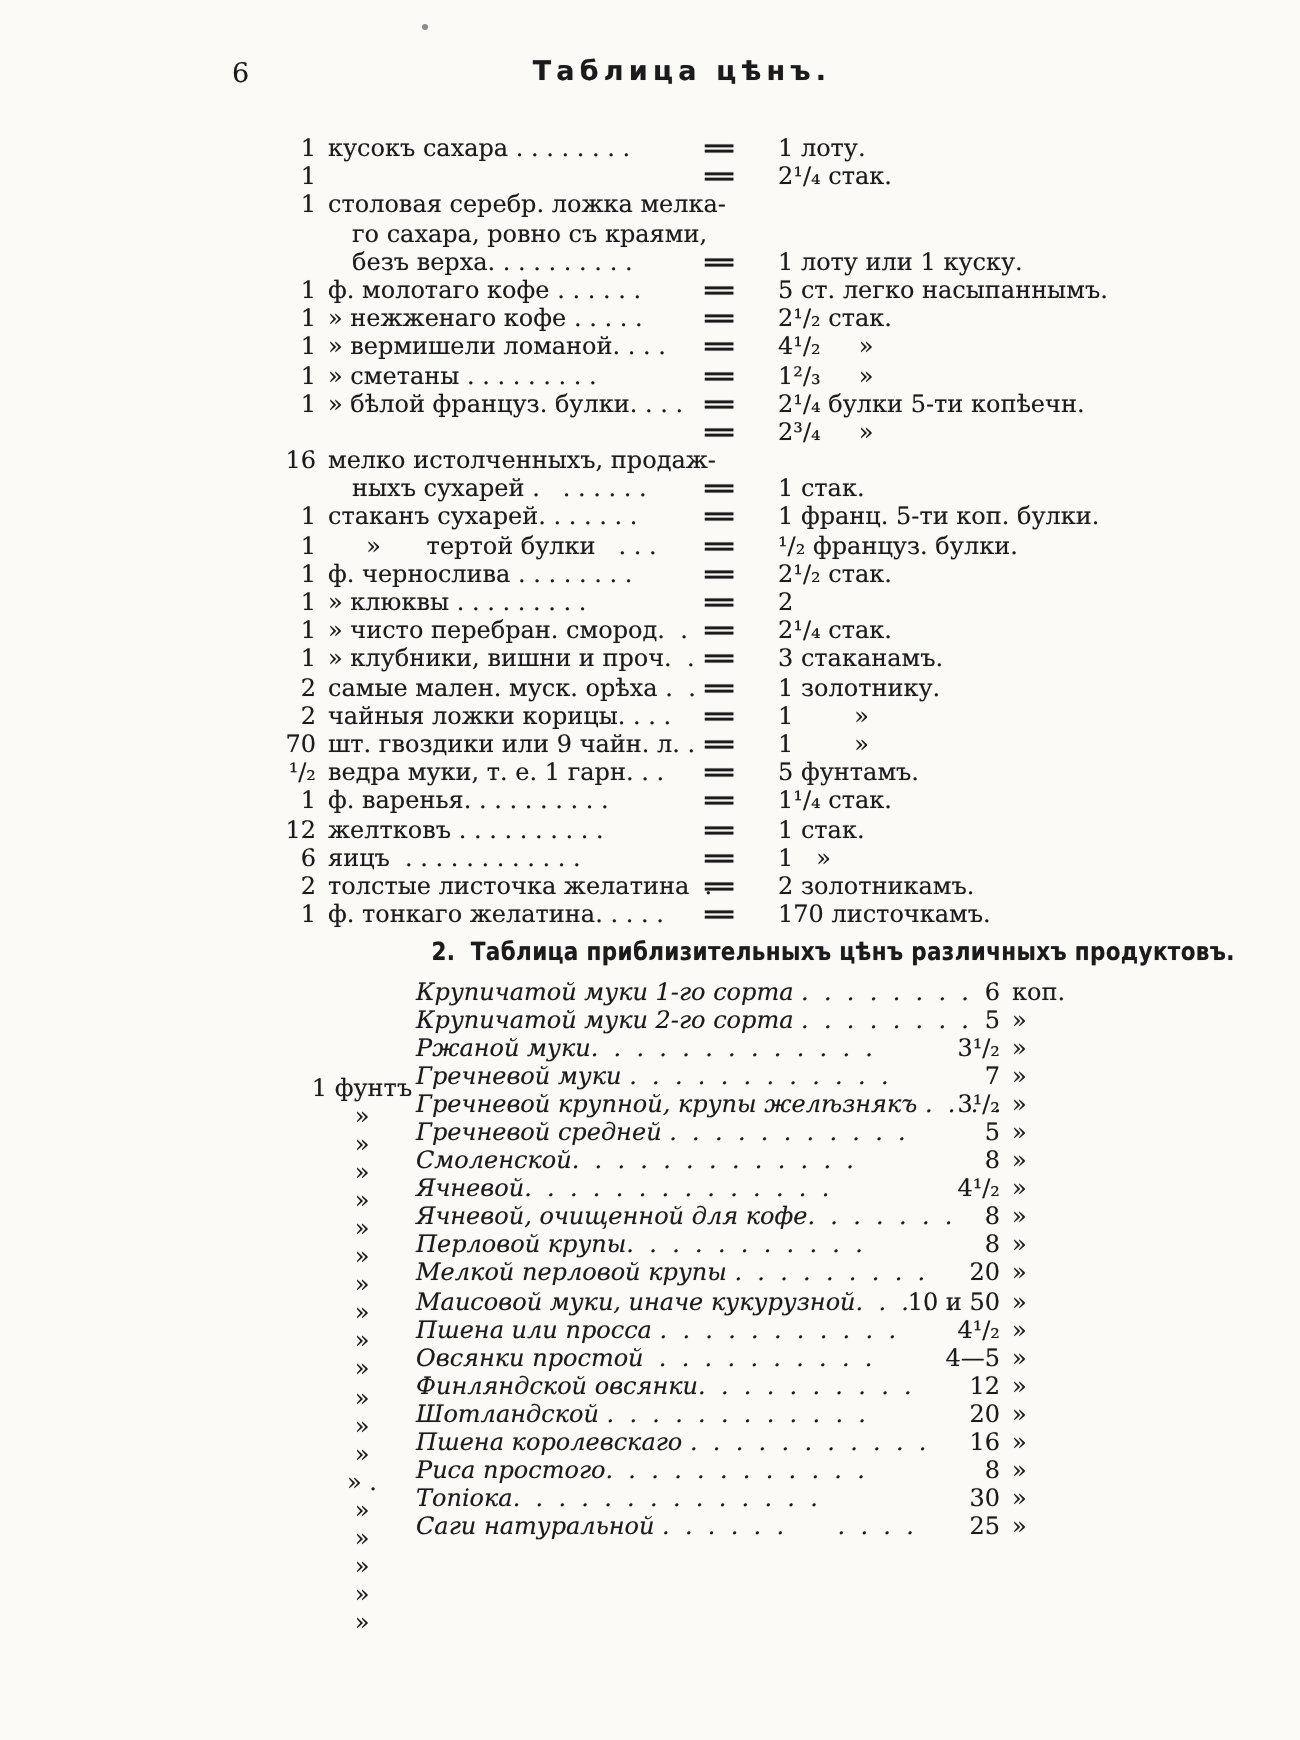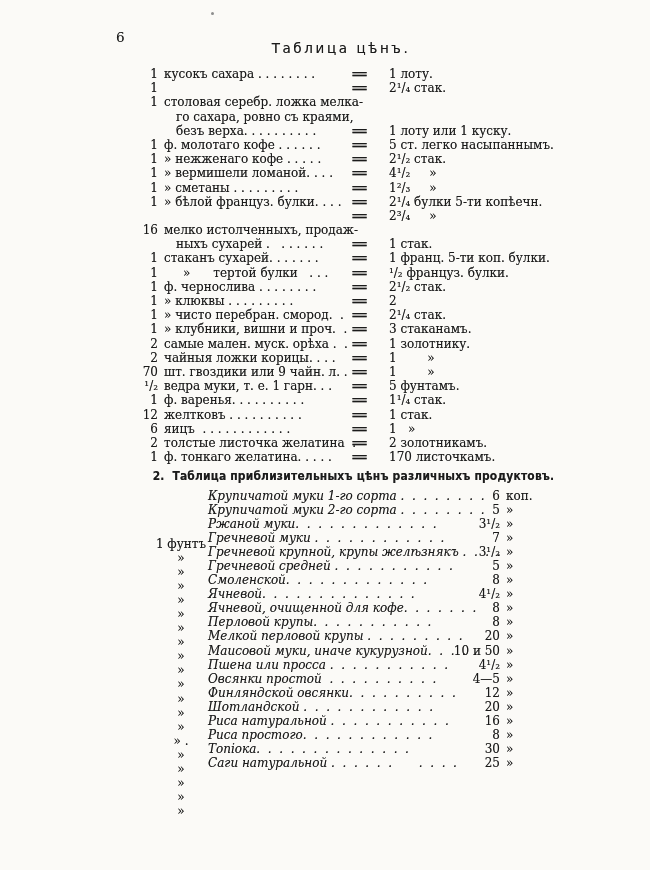--- a/index.html
+++ b/index.html
@@ -7,33 +7,33 @@
     position:relative;width:650px;height:870px;margin:0 auto;
     background:#fbfaf7;color:#1b1b1b;overflow:hidden;
     font-family:"DejaVu Serif","Liberation Serif",serif;font-size:12px;
     text-shadow:0 0 .4px rgba(0,0,0,.45);
   }
   .pageno{position:absolute;left:116px;top:29px;font-size:13.5px;}
   .title{
     position:absolute;left:0;top:28px;width:650px;box-sizing:border-box;
     padding-left:32px;text-align:center;
     font-family:"DejaVu Sans","Liberation Sans",sans-serif;
-    font-weight:normal;font-size:13.5px;letter-spacing:2.6px;white-space:pre;margin-top:12px;
+    font-weight:bold;font-size:13.5px;letter-spacing:2.6px;white-space:pre;
   }
   .speck{position:absolute;left:211px;top:12px;width:3px;height:3px;background:#8d8d8d;border-radius:50%;}
   .t1{position:absolute;left:0;top:67px;width:650px;}
   .t1 .row{position:relative;height:14.2px;line-height:14.2px;}
   .q{position:absolute;left:108px;width:50px;text-align:right;white-space:pre;}
   .t{position:absolute;left:164px;white-space:pre;}
   .t.ind{left:176px;}
   .eq{position:absolute;left:350px;font-weight:bold;transform:scaleX(1.9);transform-origin:left center;}
   .v{position:absolute;left:389px;white-space:pre;}
   .h2{
     position:absolute;left:0;top:468px;width:650px;box-sizing:border-box;
-    padding-left:58px;text-align:center;
+    padding-left:58px;text-align:right;
     font-family:"DejaVu Sans","Liberation Sans",sans-serif;font-weight:bold;font-size:12.5px;
   }
   .h2inner{display:inline-block;transform:scaleX(0.86);transform-origin:center;white-space:pre;letter-spacing:.2px;}
   .t2{position:absolute;left:0;top:489px;width:650px;}
   .t2 .row{position:relative;height:14.05px;line-height:14.05px;}
   .q2{position:absolute;left:150px;width:62px;text-align:center;white-space:pre;margin-top:48px;}
   .t2d{position:absolute;left:208px;white-space:pre;font-style:italic;}
   .p2{position:absolute;left:408px;width:92px;text-align:right;white-space:pre;}
   .u2{position:absolute;left:506px;white-space:pre;}
 </style>
@@ -295,21 +295,21 @@
         <span class="u2">»</span>
       </div>
       <div class="row">
         <span class="q2">»</span>
         <span class="t2d">Шотландской .  .  .  .  .  .  .  .  .  .  .  .</span>
         <span class="p2">20</span>
         <span class="u2">»</span>
       </div>
       <div class="row">
         <span class="q2">»</span>
-        <span class="t2d">Риса натуральной .  .  .  .  .  .  .  .  .  .  .</span>
+        <span class="t2d">Пшена королевскаго .  .  .  .  .  .  .  .  .  .  .</span>
         <span class="p2">16</span>
         <span class="u2">»</span>
       </div>
       <div class="row">
         <span class="q2">»</span>
         <span class="t2d">Риса простого.  .  .  .  .  .  .  .  .  .  .  .</span>
         <span class="p2">8</span>
         <span class="u2">»</span>
       </div>
       <div class="row">

